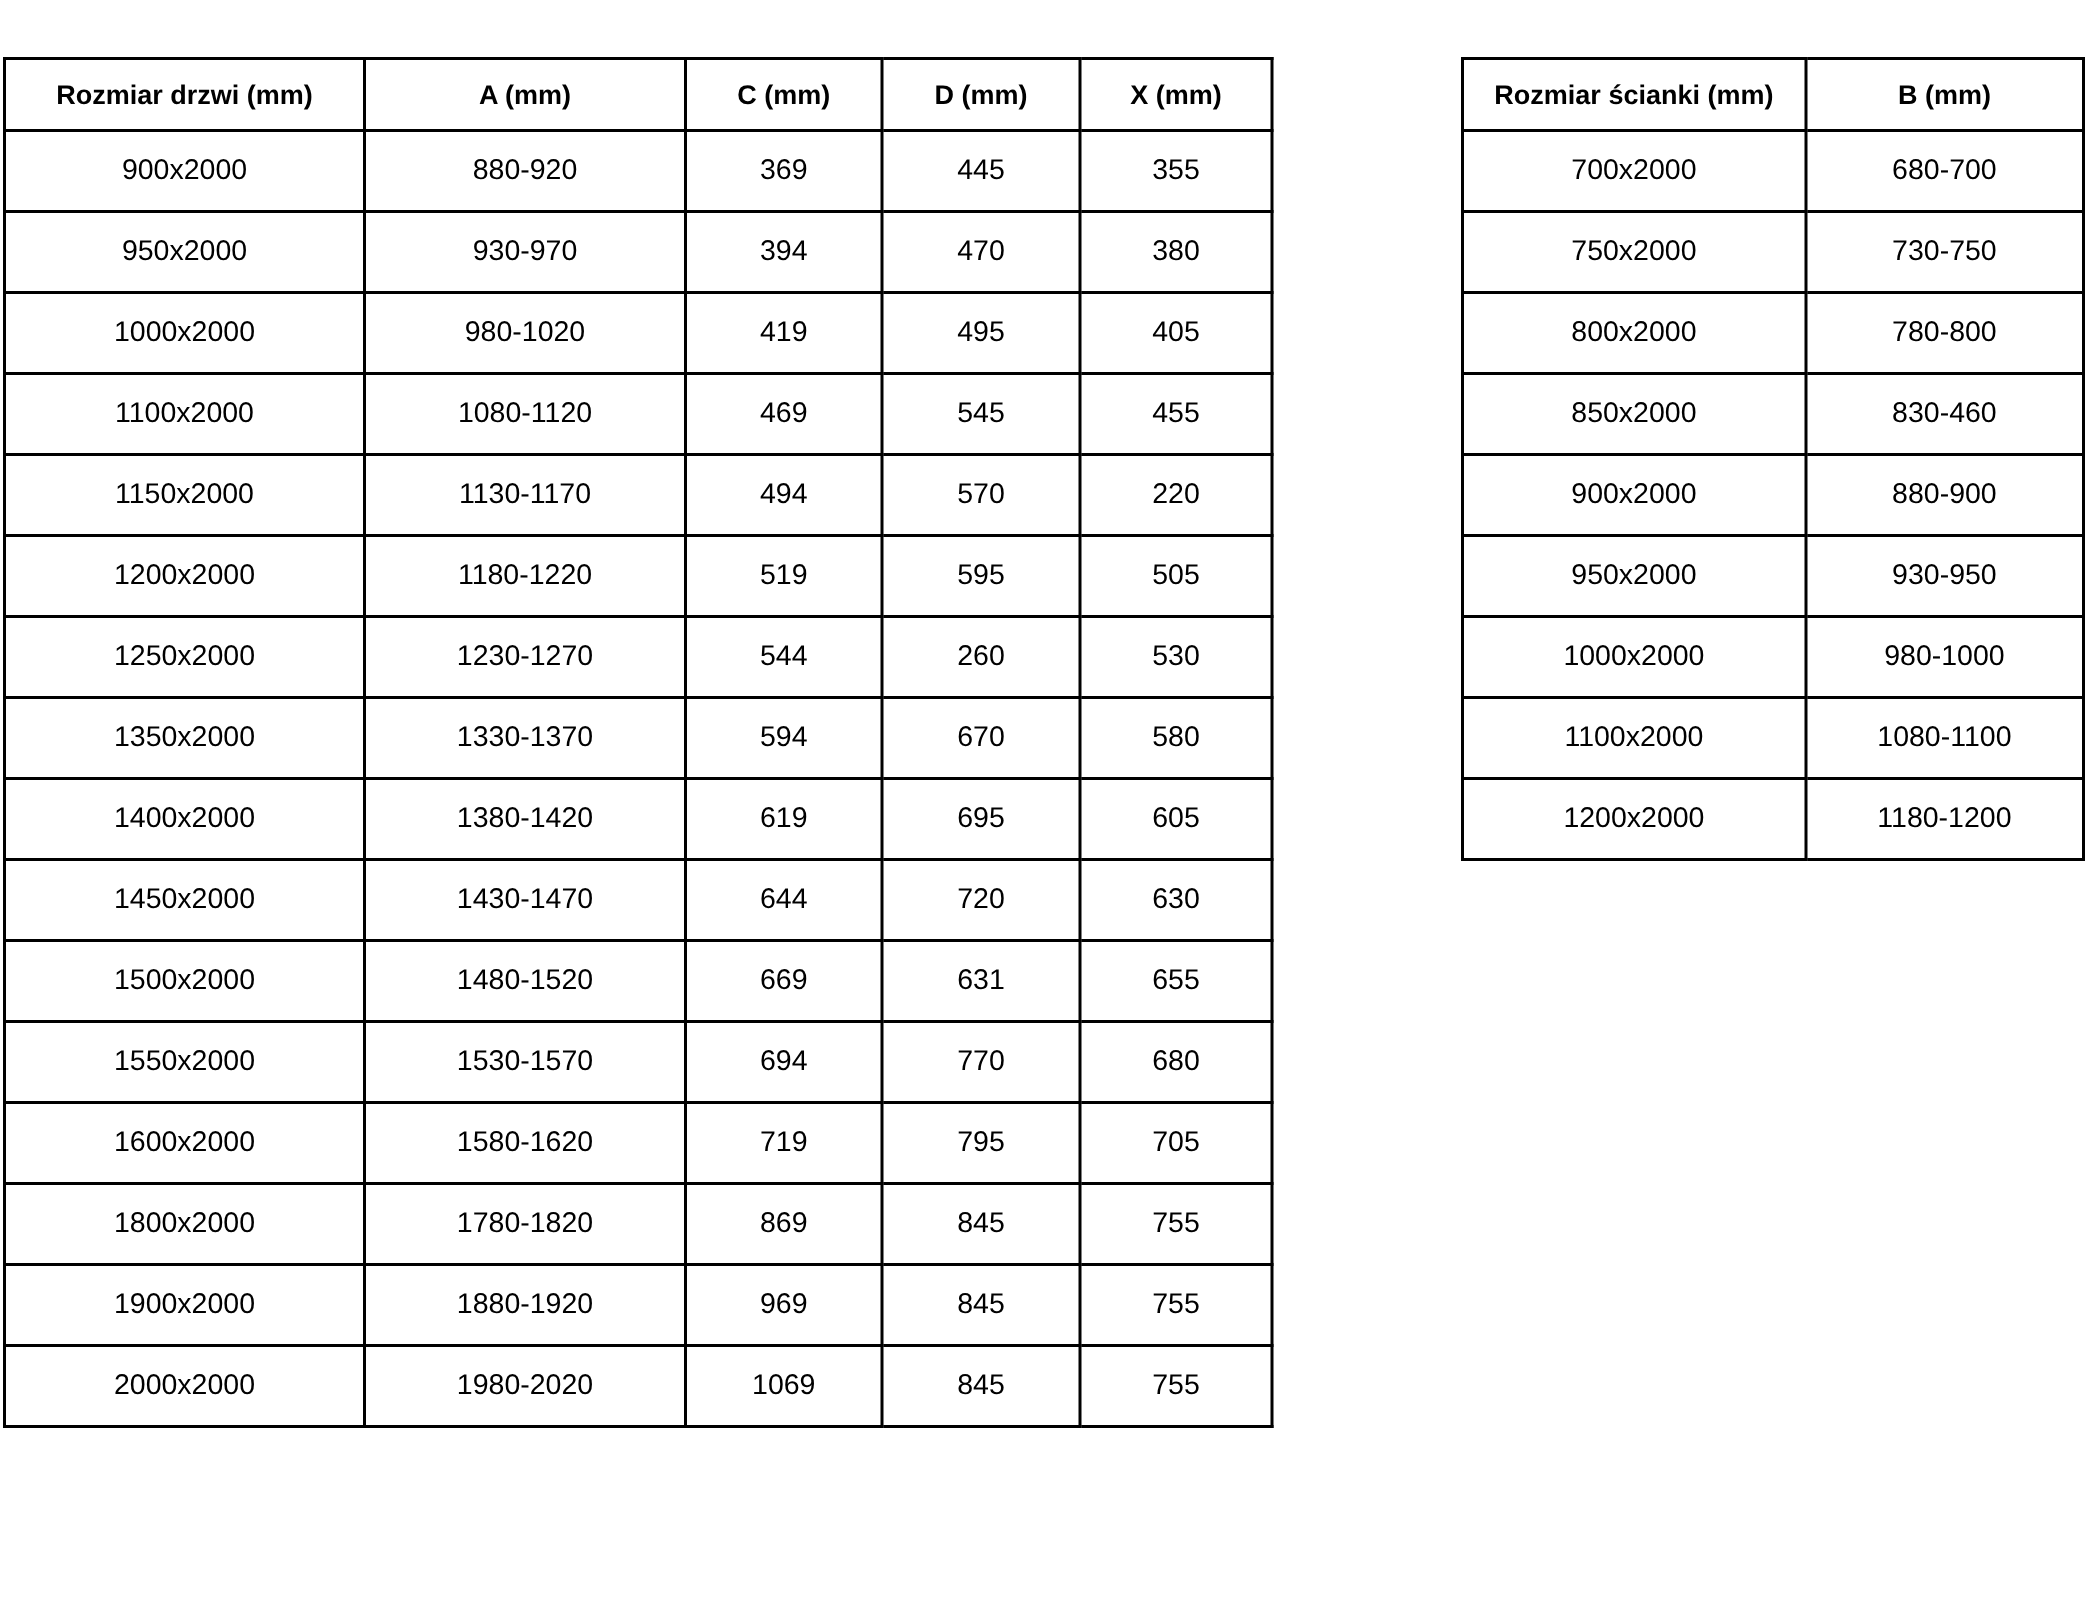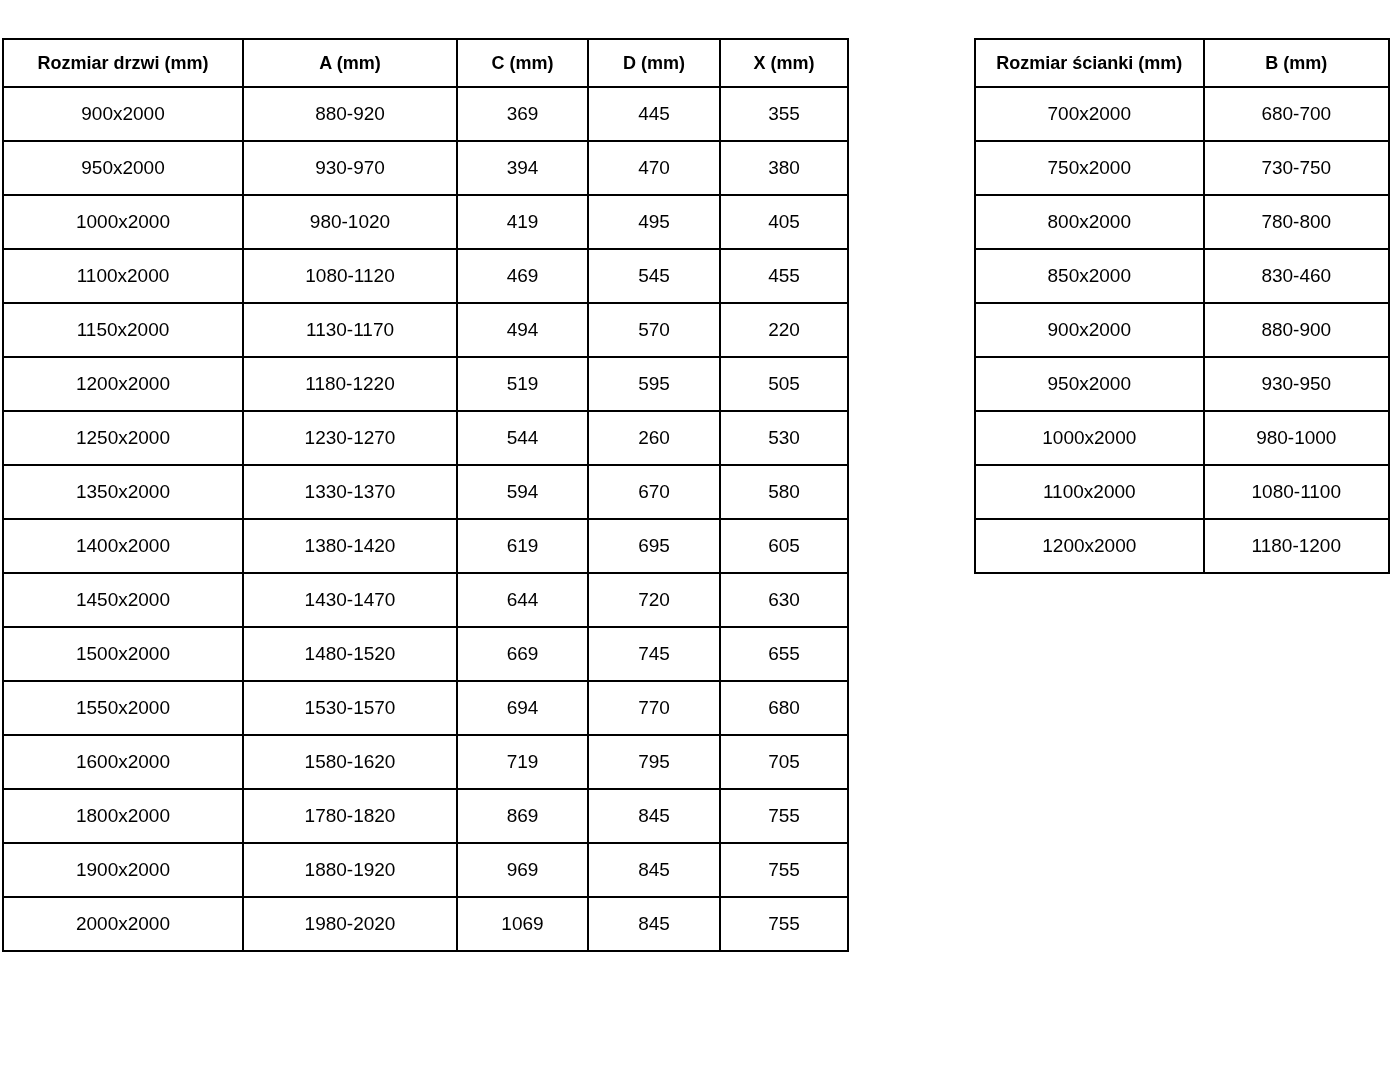--- a/index.html
+++ b/index.html
@@ -143,21 +143,21 @@
           <td>1450x2000</td>
           <td>1430-1470</td>
           <td>644</td>
           <td>720</td>
           <td>630</td>
         </tr>
         <tr>
           <td>1500x2000</td>
           <td>1480-1520</td>
           <td>669</td>
-          <td>745</td>
+          <td>631</td>
           <td>655</td>
         </tr>
         <tr>
           <td>1550x2000</td>
           <td>1530-1570</td>
           <td>694</td>
           <td>770</td>
           <td>680</td>
         </tr>
         <tr>

